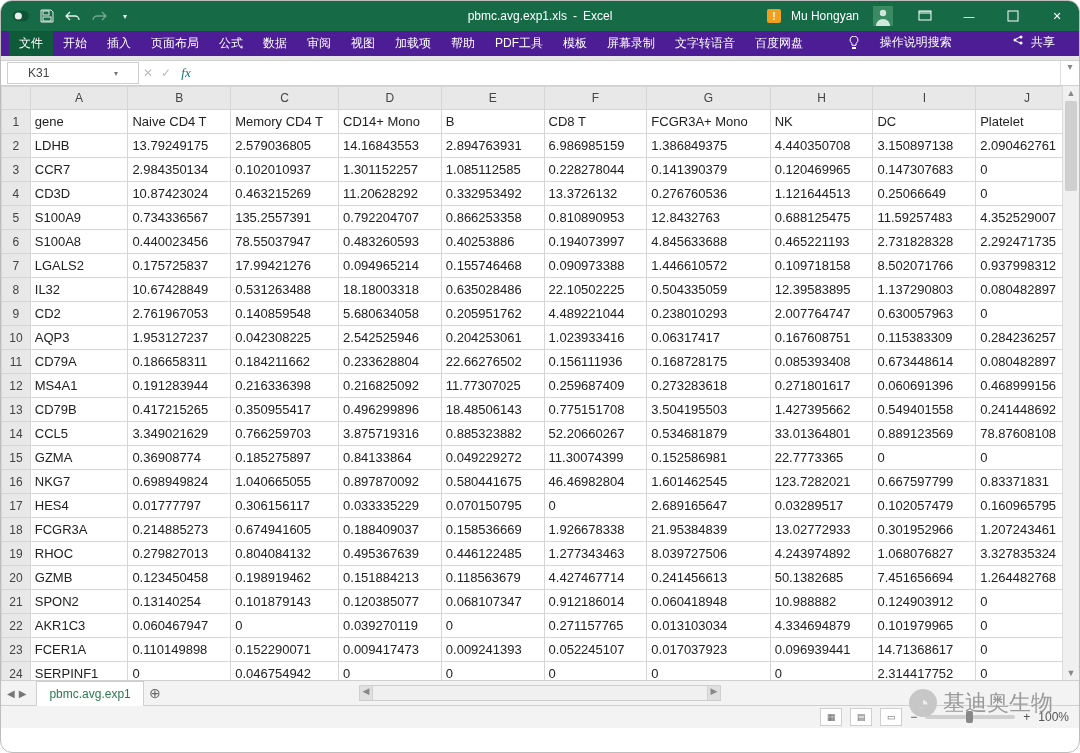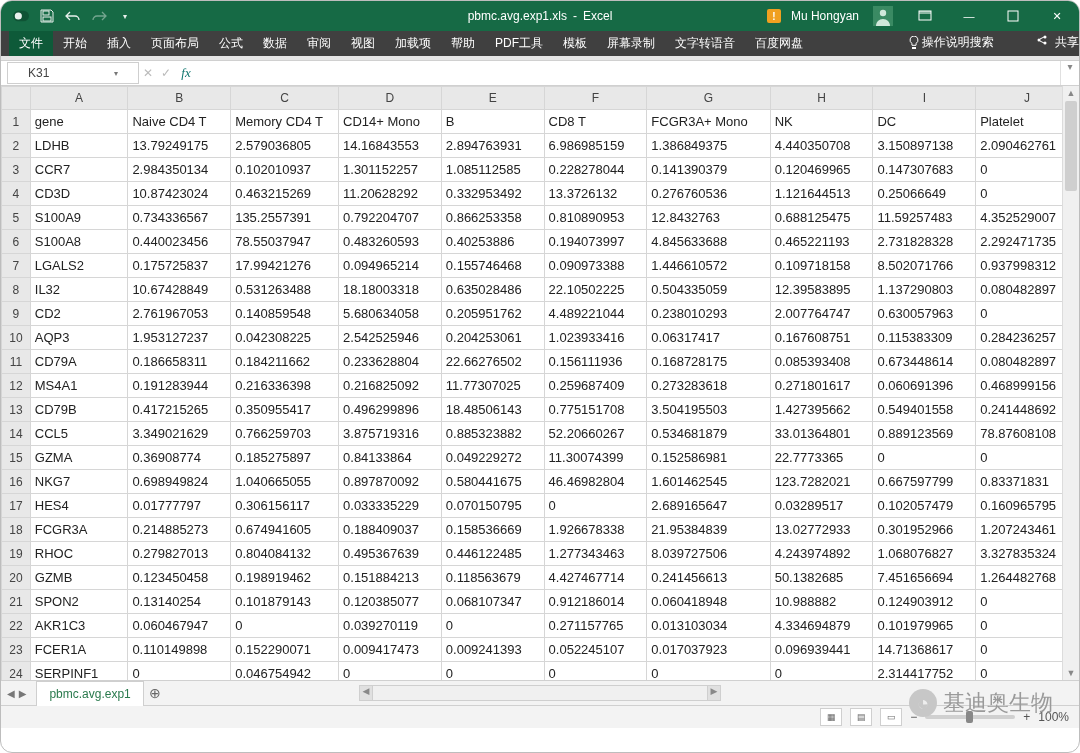--- a/index.html
+++ b/index.html
@@ -5,24 +5,24 @@
   html,body{margin:0;padding:0;font-family:"Segoe UI","Microsoft YaHei",Arial,sans-serif;font-size:12px;color:#222;background:#fff;overflow:hidden}
   .app{width:1080px;height:753px;position:relative;border:1px solid #bdbdbd;border-radius:12px;box-sizing:border-box;overflow:hidden;background:#fff}
   .titlebar{height:30px;background:#166a45;color:#fff;display:flex;align-items:center;position:relative}
   .qat{display:flex;align-items:center;gap:10px;padding-left:12px}
   .qat .ico{width:16px;height:16px;display:flex;align-items:center;justify-content:center;opacity:.9}
   .app-title{position:absolute;left:50%;transform:translateX(-50%);font-size:12px;color:#fff;display:flex;gap:6px;align-items:center}
   .winctrl{position:absolute;right:0;display:flex;align-items:center;gap:0}
   .winctrl .wbtn{width:44px;height:30px;display:flex;align-items:center;justify-content:center;color:#fff;font-size:11px}
   .winctrl .user{padding:0 10px;display:flex;align-items:center;gap:14px}
   .warn{width:14px;height:14px;background:#f0a020;display:inline-flex;align-items:center;justify-content:center;color:#fff;border-radius:2px;font-size:10px;font-weight:700}
-  .ribbon-tabs{height:25px;background:#404040;display:flex;align-items:flex-end;padding:0 8px;color:#fff;position:relative}
+  .ribbon-tabs{height:25px;background:#4c1d95;display:flex;align-items:flex-end;padding:0 8px;color:#fff;position:relative}
   .tab{padding:4px 10px;font-size:12px;cursor:default}
   .tab.file{background:#0e5a39}
-  .ribbon-right{position:absolute;right:0;top:3px;display:flex;gap:2px;align-items:center;font-size:12px}
+  .ribbon-right{position:absolute;right:24px;top:3px;display:flex;gap:20px;align-items:center;font-size:12px}
   .ribbon-strip{height:4px;background:#e6e6e6;border-bottom:1px solid #d0d0d0}
   .namebox-row{height:24px;display:flex;align-items:center;border-bottom:1px solid #d0d0d0;background:#fff}
   .namebox{width:90px;height:20px;border:1px solid #cfcfcf;margin-left:6px;display:flex;align-items:center;justify-content:space-between;padding:0 20px;font-size:12px;color:#444}
   .namebox .dd{font-size:8px;color:#777}
   .fx-btn{width:22px;text-align:center;color:#0f766e;font-style:italic;font-family:"Times New Roman",serif;font-size:13px}
   .fx-check{width:18px;color:#bbb;text-align:center;font-size:12px}
   .formula-input{flex:1;height:20px;border:none;outline:none;padding:0 4px;font-size:12px}
   .formula-expand{width:18px;text-align:center;color:#888;font-size:10px;border-left:1px solid #e0e0e0;height:100%}
   .grid-wrap{position:relative;height:594px;overflow:hidden;background:#fff}
   table.grid{border-collapse:collapse;table-layout:fixed;width:100%}

